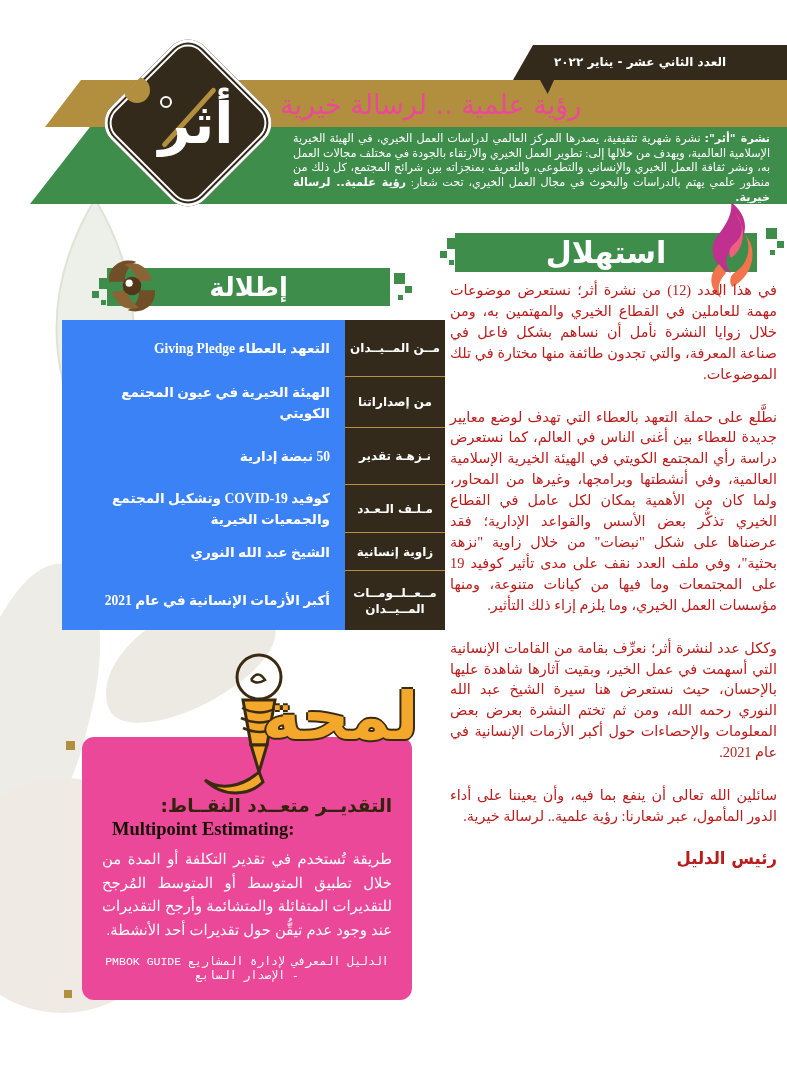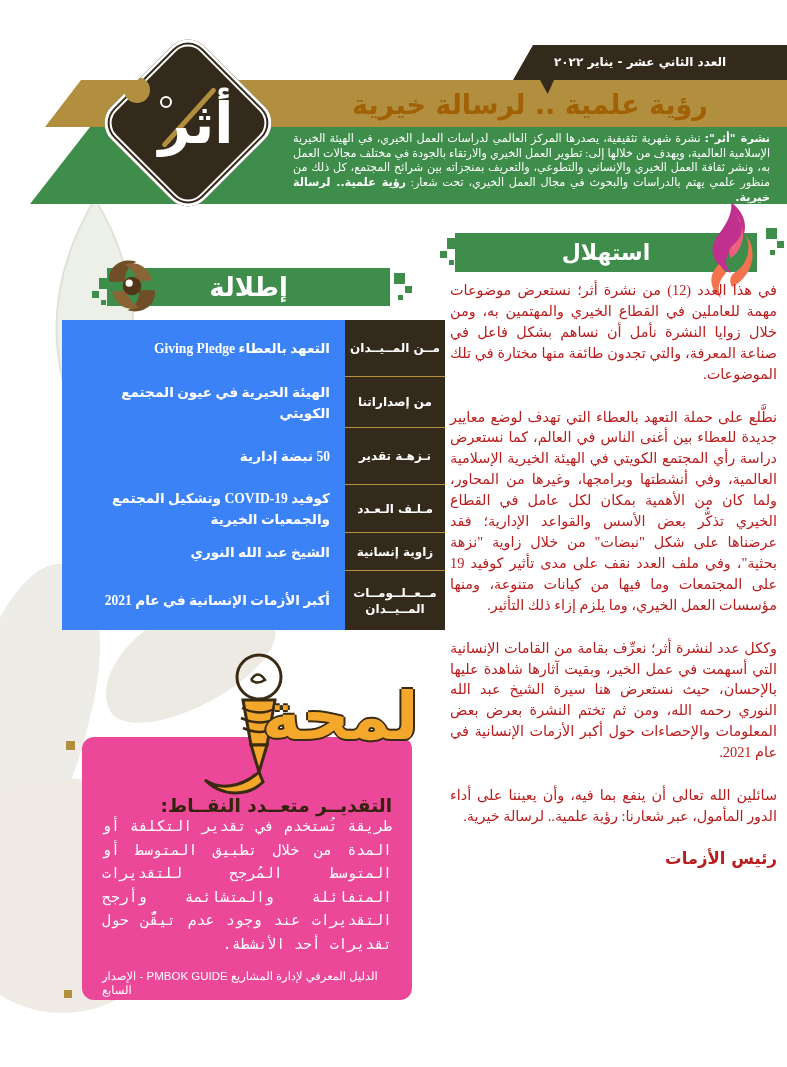--- a/index.html
+++ b/index.html
@@ -19,41 +19,41 @@
   .band-dark{left:513px;top:45px;width:274px;height:35px;background:#342a1c;
              clip-path:polygon(20px 0,100% 0,100% 100%,0 100%);}
   .issue-label{width:100%;height:35px;line-height:35px;text-align:center;color:#fff;
                font-size:12px;font-weight:bold;direction:rtl;padding-right:20px;box-sizing:border-box;}
   .dark-wedge{left:540px;top:80px;width:14px;height:14px;background:#342a1c;
               clip-path:polygon(0 0,100% 0,55% 100%);}
   .band-gold{left:45px;top:80px;width:742px;height:47px;background:#b28e3f;
              clip-path:polygon(36px 0,100% 0,100% 100%,0 100%);}
   .band-green{left:30px;top:127px;width:757px;height:77px;background:#3e8d4b;
               clip-path:polygon(60px 0,100% 0,100% 100%,0 100%);}
-  .motto{left:280px;top:85px;width:500px;height:40px;line-height:40px;text-align:center;
-         color:#a16207;font-size:27px;font-weight:bold;direction:rtl;}
+  .motto{left:280px;top:85px;width:500px;height:40px;line-height:40px;text-align:left;
+         color:#ec4899;font-size:27px;font-weight:normal;direction:rtl;}
   .band-intro{left:293px;top:131px;width:477px;color:#fff;font-size:11.2px;line-height:14.2px;
               direction:rtl;text-align:justify;font-family:"Liberation Serif","DejaVu Sans",sans-serif;}
   .band-intro b{font-family:"DejaVu Sans",sans-serif;}
 
   
   .diamond{left:122px;top:57px;width:132px;height:132px;background:#342a1c;border-radius:24px;
            transform:rotate(45deg);overflow:hidden;box-shadow:0 0 0 3px #fff inset;}
   .diamond-border{position:absolute;inset:5px;border:2px solid #fff;border-radius:19px;}
   .diamond-inner{position:absolute;inset:0;transform:rotate(-45deg);}
   .gold-dot{left:2px;top:20px;width:26px;height:26px;border-radius:50%;background:#b28e3f;}
   .gold-ring{left:38px;top:39px;width:8px;height:8px;border-radius:50%;border:2px solid #fff;}
   .gold-stroke{left:28px;top:58px;width:78px;height:5px;background:#b28e3f;border-radius:3px;
                transform:rotate(-48deg);}
   .athar-word{left:28px;top:32px;width:92px;text-align:center;color:#fff;font-size:56px;
               font-weight:bold;line-height:70px;}
 
   
   .banner{background:#3e8d4b;color:#fff;font-weight:bold;text-align:center;direction:rtl;}
-  .banner-istihlal{left:455px;top:233px;width:302px;height:39px;line-height:39px;font-size:22px;}
+  .banner-istihlal{left:455px;top:233px;width:302px;height:39px;line-height:39px;font-size:30px;}
   .banner-itlala{left:107px;top:268px;width:283px;height:38px;line-height:38px;font-size:26px;}
   .decor{width:20px;height:30px;}
   .decor i{position:absolute;background:#3e8d4b;display:block;}
   .decor .s1{width:11px;height:11px;top:0;left:7px;}
   .decor .s2{width:7px;height:7px;top:13px;left:0;}
   .decor .s3{width:5px;height:5px;top:22px;left:9px;}
   .decor.mir .s1{left:2px;} .decor.mir .s2{left:13px;} .decor.mir .s3{left:6px;}
 
   
   .col-right{left:450px;top:280px;width:327px;direction:rtl;color:#b91c1c;
@@ -75,23 +75,23 @@
              display:flex;align-items:center;padding:0 15px;text-align:right;line-height:21px;
              font-family:"Liberation Serif","DejaVu Sans",sans-serif;}
 
   
   .lamha-box{left:82px;top:737px;width:330px;height:263px;background:#ec4899;border-radius:12px;
              direction:rtl;box-sizing:border-box;padding:58px 20px 0 20px;}
   .lamha-title-ar{color:#33230c;font-weight:bold;font-size:18.5px;text-align:right;}
   .lamha-title-en{direction:ltr;text-align:left;color:#170f05;font-weight:bold;font-size:18.5px;
                   margin:3px 0 8px 10px;font-family:"Liberation Serif","DejaVu Serif",serif;}
   .lamha-body{color:#fff;font-size:14.8px;line-height:23.5px;text-align:justify;
-              font-family:Liberation Mono, monospace;}
-  .lamha-source{color:#fff;font-size:11.5px;margin-top:12px;text-align:left;
-                font-family:Liberation Sans, sans-serif;}
+              font-family:Liberation Sans, sans-serif;}
+  .lamha-source{color:#fff;font-size:11.5px;margin-top:12px;text-align:center;
+                font-family:Liberation Mono, monospace;}
   .corner-sq{background:#b28e3f;}
   .lamha-word{left:262px;top:684px;font-size:66px;font-weight:bold;color:#f3a82c;line-height:1;
               text-shadow:-2px 0 #3a2a12,2px 0 #3a2a12,0 -2px #3a2a12,0 2px #3a2a12;}
 </style>
 </head>
 <body>
 
 <div id="page">
 
   <div class="abs wm wm-leaf2"></div>
@@ -140,21 +140,21 @@
     <path d="M41 14 C50 25 48 37 39 44 C34 48 33 53 36 58 C46 51 50 38 47 26 Z" fill="#ef5f7e"></path>
     <path d="M48 30 C58 45 54 64 39 73 C35 76 34 81 37 87 C54 78 62 59 55 42 Z" fill="#f2734d"></path>
     <path d="M24 64 C14 74 13 87 26 98 C21 88 25 79 31 73 Z" fill="#f2734d"></path>
   </svg>
 
   <div class="abs col-right">
     <p>في هذا العدد (12) من نشرة أثر؛ نستعرض موضوعات مهمة للعاملين في القطاع الخيري والمهتمين به، ومن خلال زوايا النشرة نأمل أن نساهم بشكل فاعل في صناعة المعرفة، والتي تجدون طائفة منها مختارة في تلك الموضوعات.</p>
     <p>نطَّلع على حملة التعهد بالعطاء التي تهدف لوضع معايير جديدة للعطاء بين أغنى الناس في العالم، كما نستعرض دراسة رأي المجتمع الكويتي في الهيئة الخيرية الإسلامية العالمية، وفي أنشطتها وبرامجها، وغيرها من المحاور، ولما كان من الأهمية بمكان لكل عامل في القطاع الخيري تذكُّر بعض الأسس والقواعد الإدارية؛ فقد عرضناها على شكل "نبضات" من خلال زاوية "نزهة بحثية"، وفي ملف العدد نقف على مدى تأثير كوفيد 19 على المجتمعات وما فيها من كيانات متنوعة، ومنها مؤسسات العمل الخيري، وما يلزم إزاء ذلك التأثير.</p>
     <p>وككل عدد لنشرة أثر؛ نعرِّف بقامة من القامات الإنسانية التي أسهمت في عمل الخير، وبقيت آثارها شاهدة عليها بالإحسان، حيث نستعرض هنا سيرة الشيخ عبد الله النوري رحمه الله، ومن ثم تختم النشرة بعرض بعض المعلومات والإحصاءات حول أكبر الأزمات الإنسانية في عام 2021.</p>
     <p>سائلين الله تعالى أن ينفع بما فيه، وأن يعيننا على أداء الدور المأمول، عبر شعارنا: رؤية علمية.. لرسالة خيرية.</p>
-    <div class="signature">رئيس الأزمات</div>
+    <div class="signature">رئيس الدليل</div>
   </div>
 
   <div class="abs decor" style="left:92px;top:278px;">
     <i class="s1"></i>
       <i class="s2"></i>
       <i class="s3"></i>
     </div>
   <div class="abs decor mir" style="left:392px;top:273px;">
     <i class="s1"></i>
       <i class="s2"></i>
@@ -195,20 +195,21 @@
       <div class="toc-section">مــعــلــومــات
 المــيــدان</div>
       <div class="toc-title">أكبر الأزمات الإنسانية في عام 2021</div>
     </div>
   </div>
 
   <div class="abs corner-sq" style="left:66px;top:741px;width:9px;height:9px;"></div>
   <div class="abs corner-sq" style="left:64px;top:990px;width:8px;height:8px;"></div>
   <div class="abs lamha-box">
     <div class="lamha-title-ar">التقديــر متعــدد النقــاط:</div>
+    <div class="lamha-title-en">Multipoint Estimating:</div>
     <div class="lamha-body">طريقة تُستخدم في تقدير التكلفة أو المدة من خلال تطبيق المتوسط أو المتوسط المُرجح للتقديرات المتفائلة والمتشائمة وأرجح التقديرات عند وجود عدم تيقُّن حول تقديرات أحد الأنشطة.</div>
     <div class="lamha-source">الدليل المعرفي لإدارة المشاريع PMBOK GUIDE - الإصدار السابع</div>
   </div>
   <svg class="abs" style="left:195px;top:650px;" width="115" height="150" viewBox="0 0 115 150">
     <circle cx="64" cy="27" r="22" fill="none" stroke="#3a2a12" stroke-width="3"></circle>
     <path d="M56 30 q7 -11 14 0 q-8 5 -14 0" fill="none" stroke="#3a2a12" stroke-width="2.5"></path>
     <path d="M48 50 L80 50 L72 95 L56 95 Z" fill="#f3a82c" stroke="#3a2a12" stroke-width="3"></path>
     <path d="M47 58 q18 9 34 0 M46 68 q19 9 35 0 M48 78 q17 8 31 0" fill="none" stroke="#3a2a12" stroke-width="2.5"></path>
     <path d="M56 95 L72 95 L64 122 Z" fill="#f3a82c" stroke="#3a2a12" stroke-width="3"></path>
     <path d="M64 122 C46 138 24 140 10 130 C28 148 54 146 68 132 Z" fill="#f3a82c" stroke="#3a2a12" stroke-width="3"></path>

